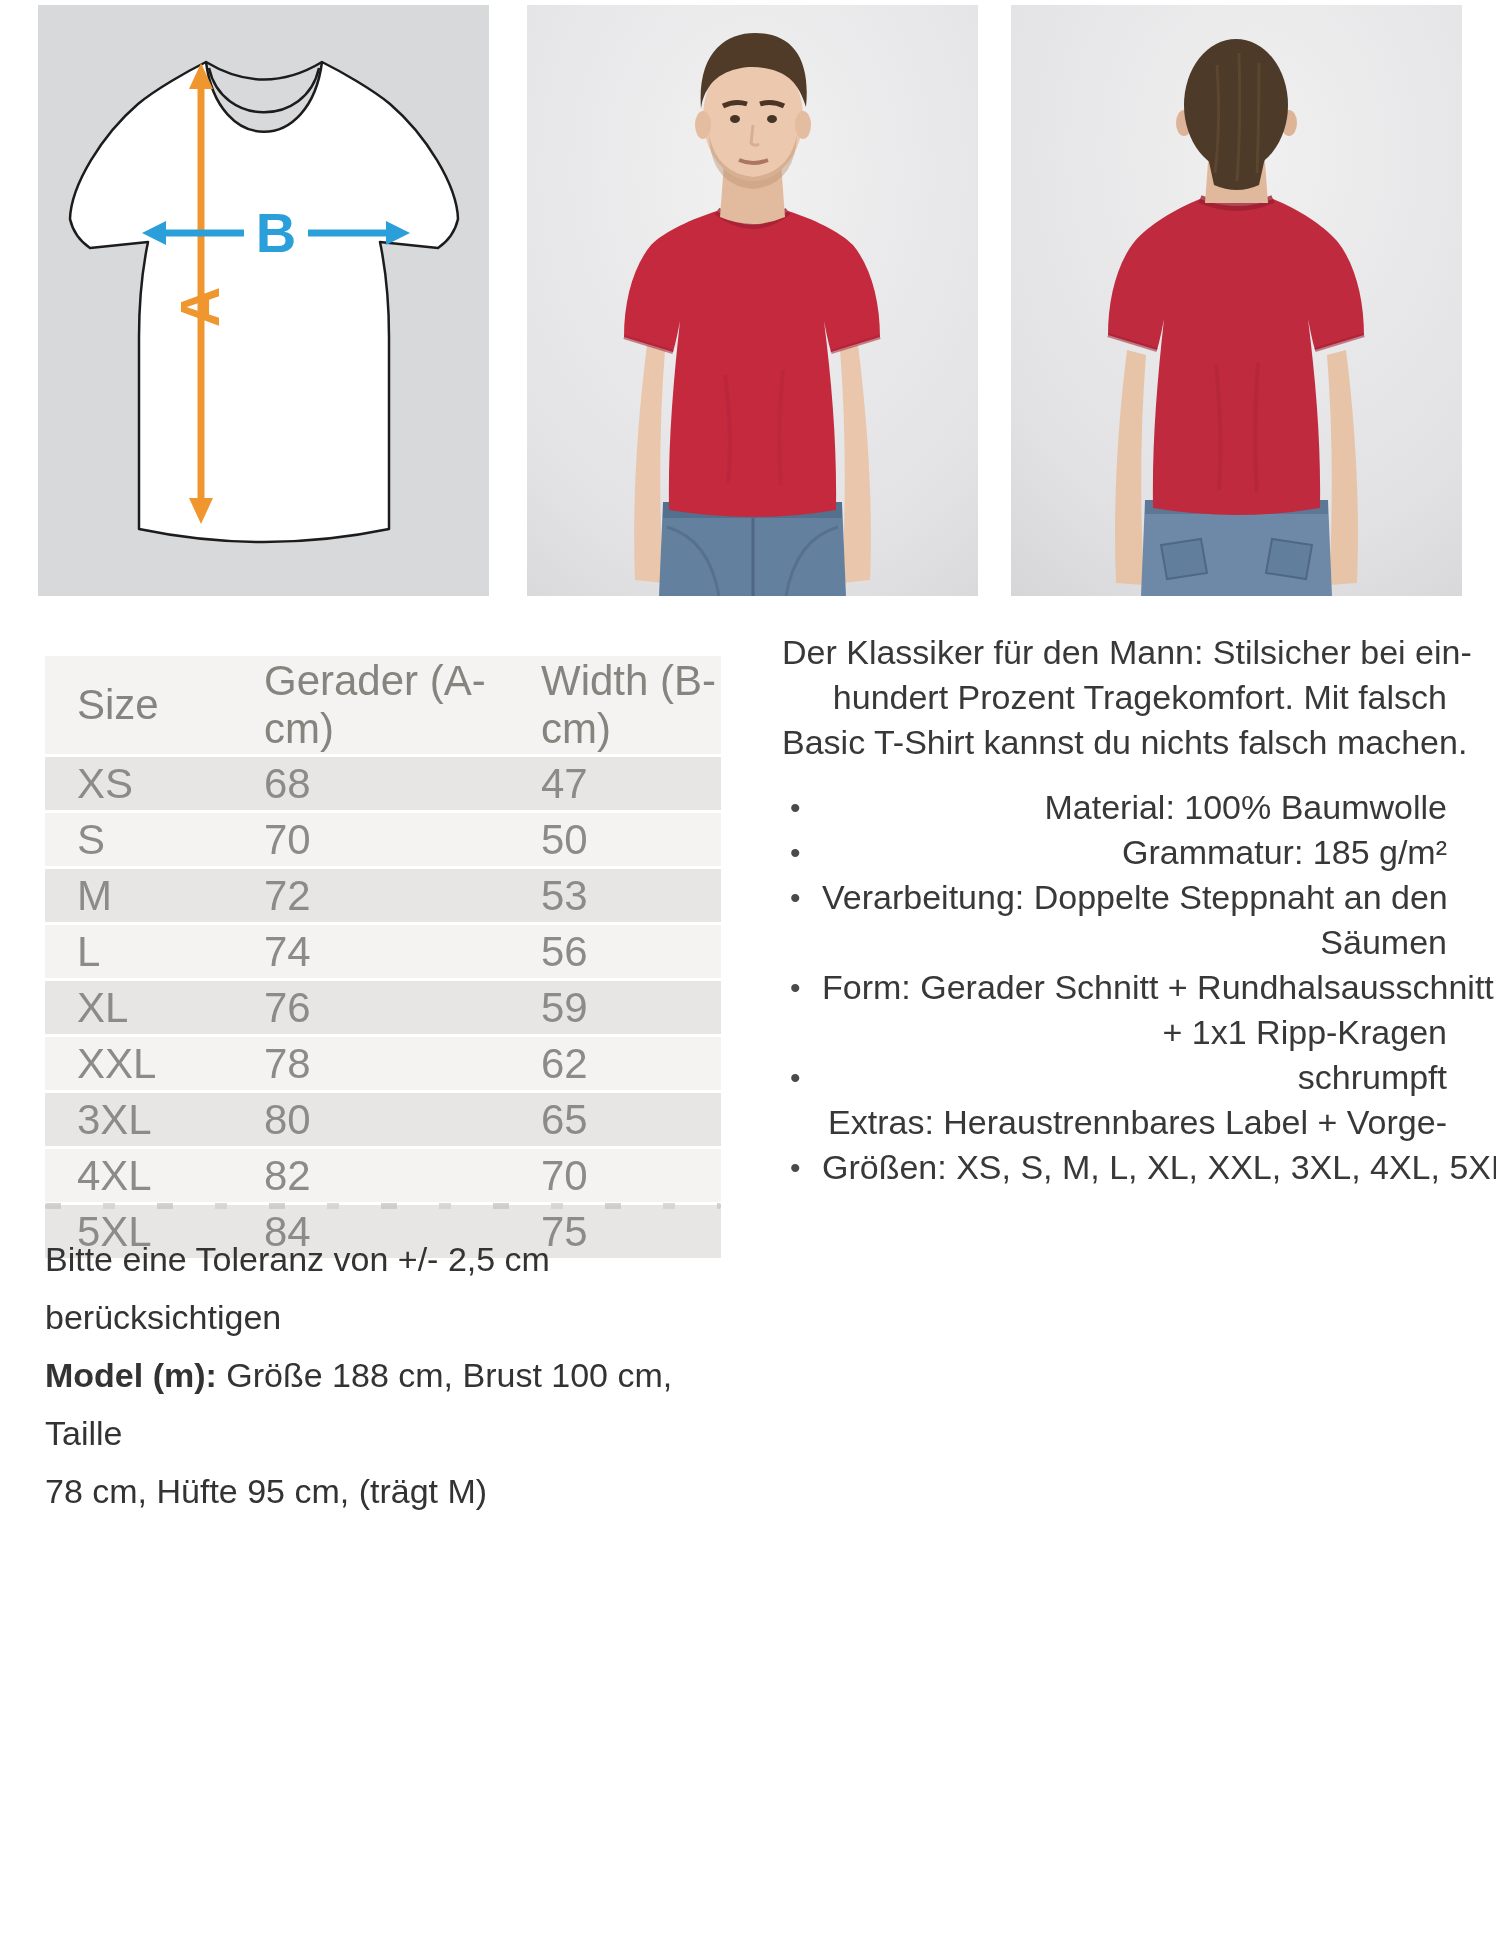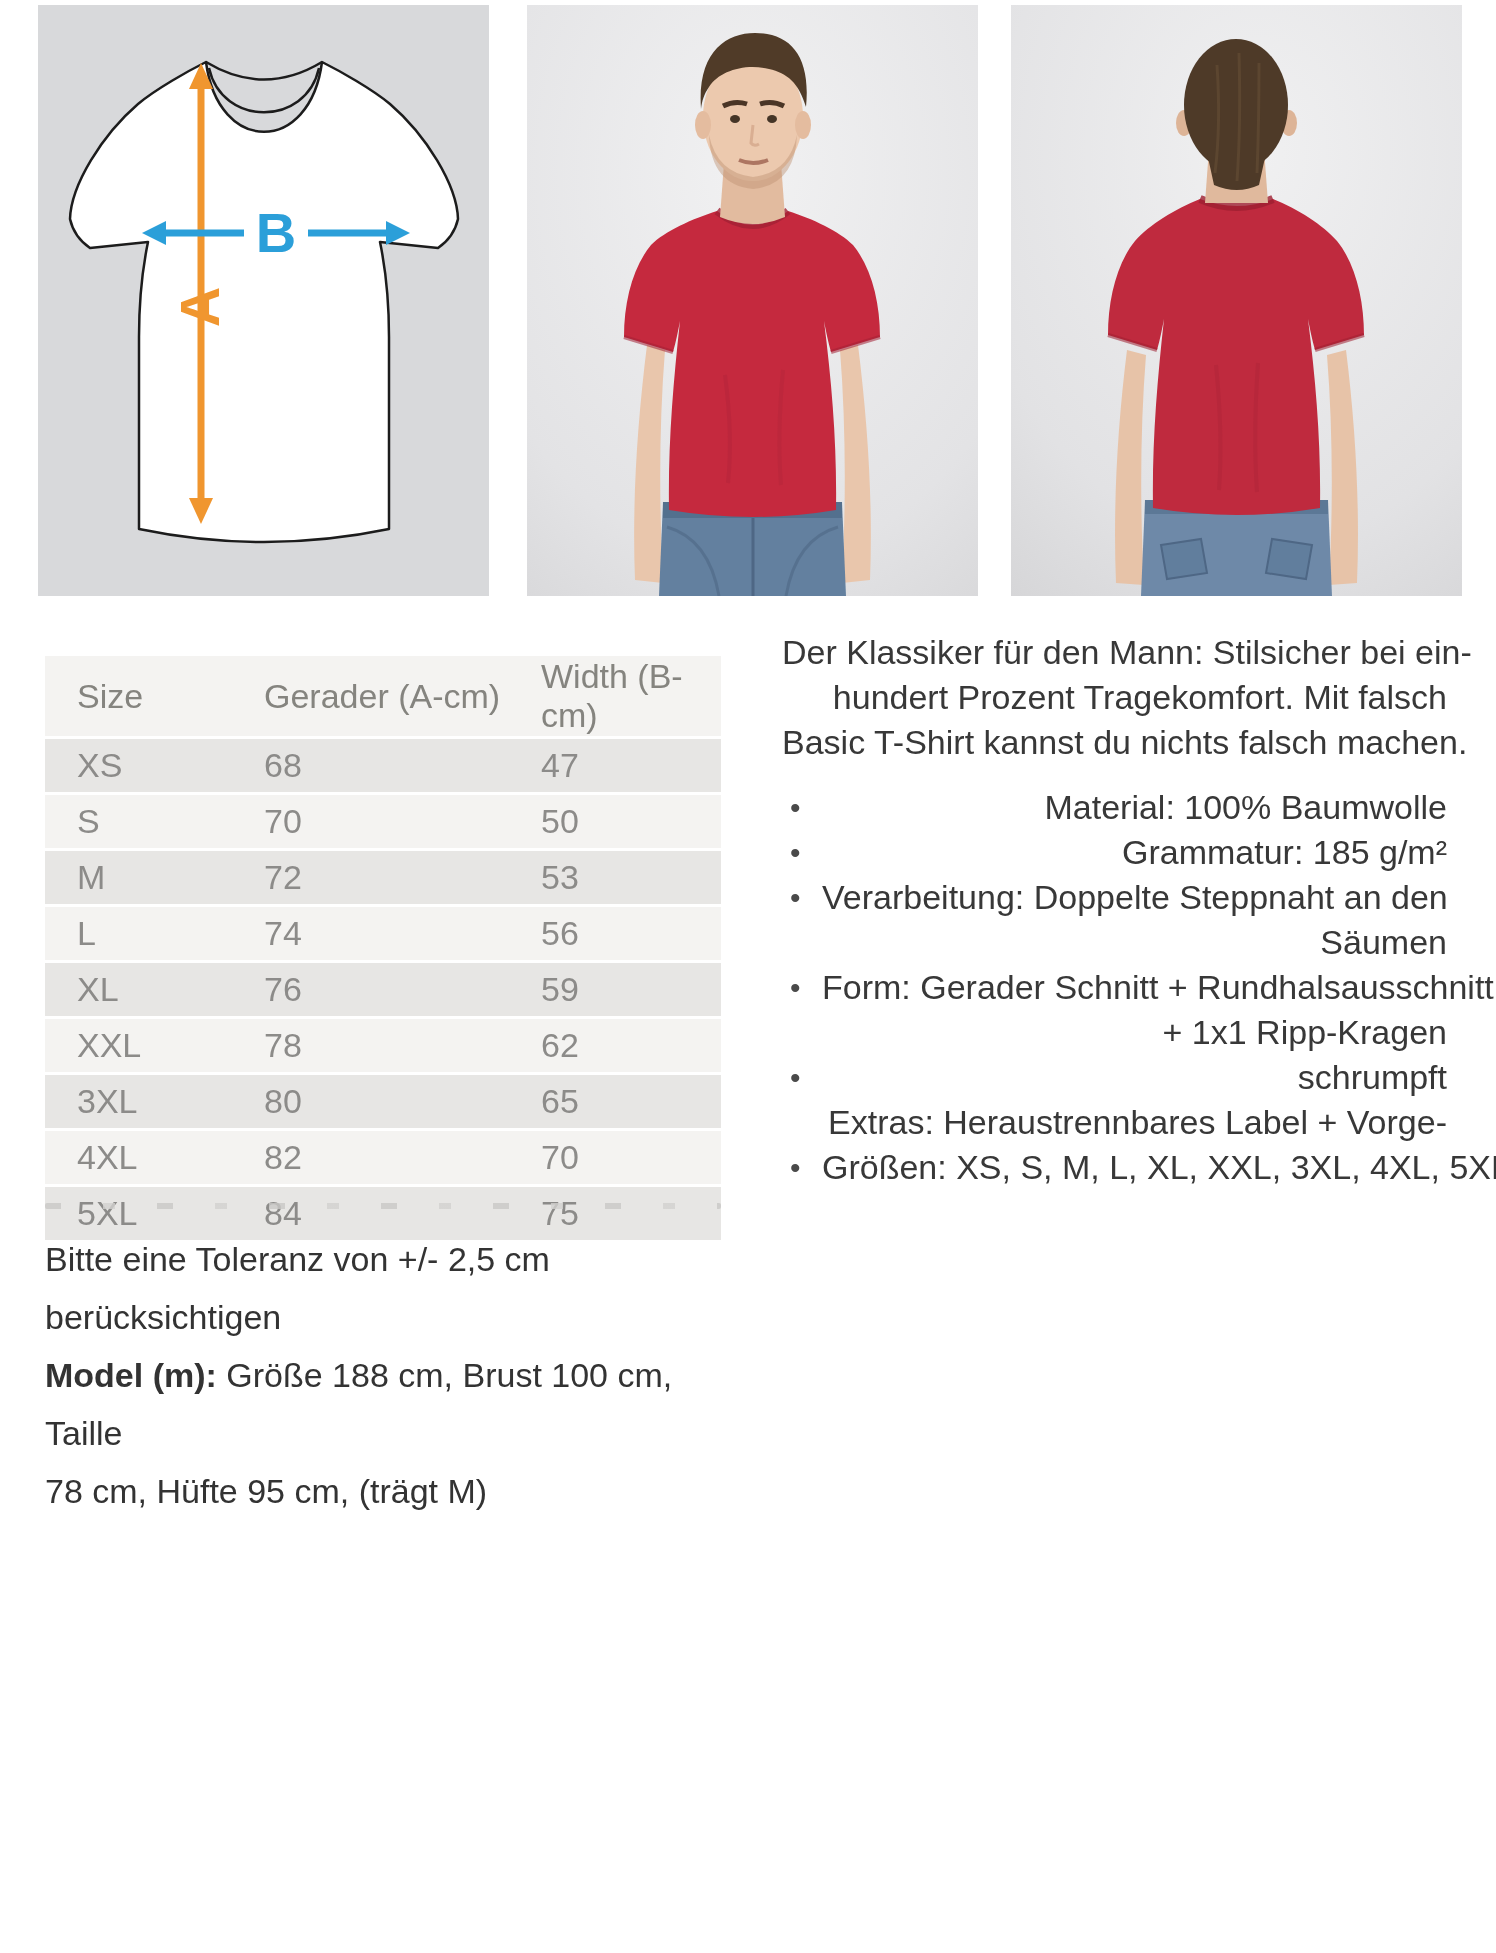--- a/index.html
+++ b/index.html
@@ -9,21 +9,21 @@
   
   .img-box{position:absolute;top:5px;width:451px;height:591px;overflow:hidden;}
   .img-box svg{display:block;}
   #diagram-box{left:38px;background:#d8d9db;}
   #front-box{left:527px;}
   #back-box{left:1011px;}
 
   
   table.size-table{position:absolute;left:45px;top:653px;width:676px;
         border-collapse:separate;border-spacing:0 3px;table-layout:fixed;
-        font-size:34px;color:#8c8b89;}
+        font-size:42px;color:#8c8b89;}
   table.size-table th{background:#f4f3f1;height:50px;font-weight:400;text-align:left;color:#85847f;}
   table.size-table td{height:51px;}
   table.size-table tbody tr:nth-child(odd) td{background:#e7e6e4;}
   table.size-table tbody tr:nth-child(even) td{background:#f4f3f1;}
   table.size-table th:first-child,table.size-table td:first-child{padding-left:32px;}
 
   .clipped-remnant{position:absolute;left:45px;top:1203px;width:676px;height:6px;overflow:hidden;
         background:repeating-linear-gradient(90deg,#c9c8c6 0 16px,transparent 16px 58px,
           #d2d1cf 58px 70px,transparent 70px 112px);opacity:.8;border-radius:2px;}
 

